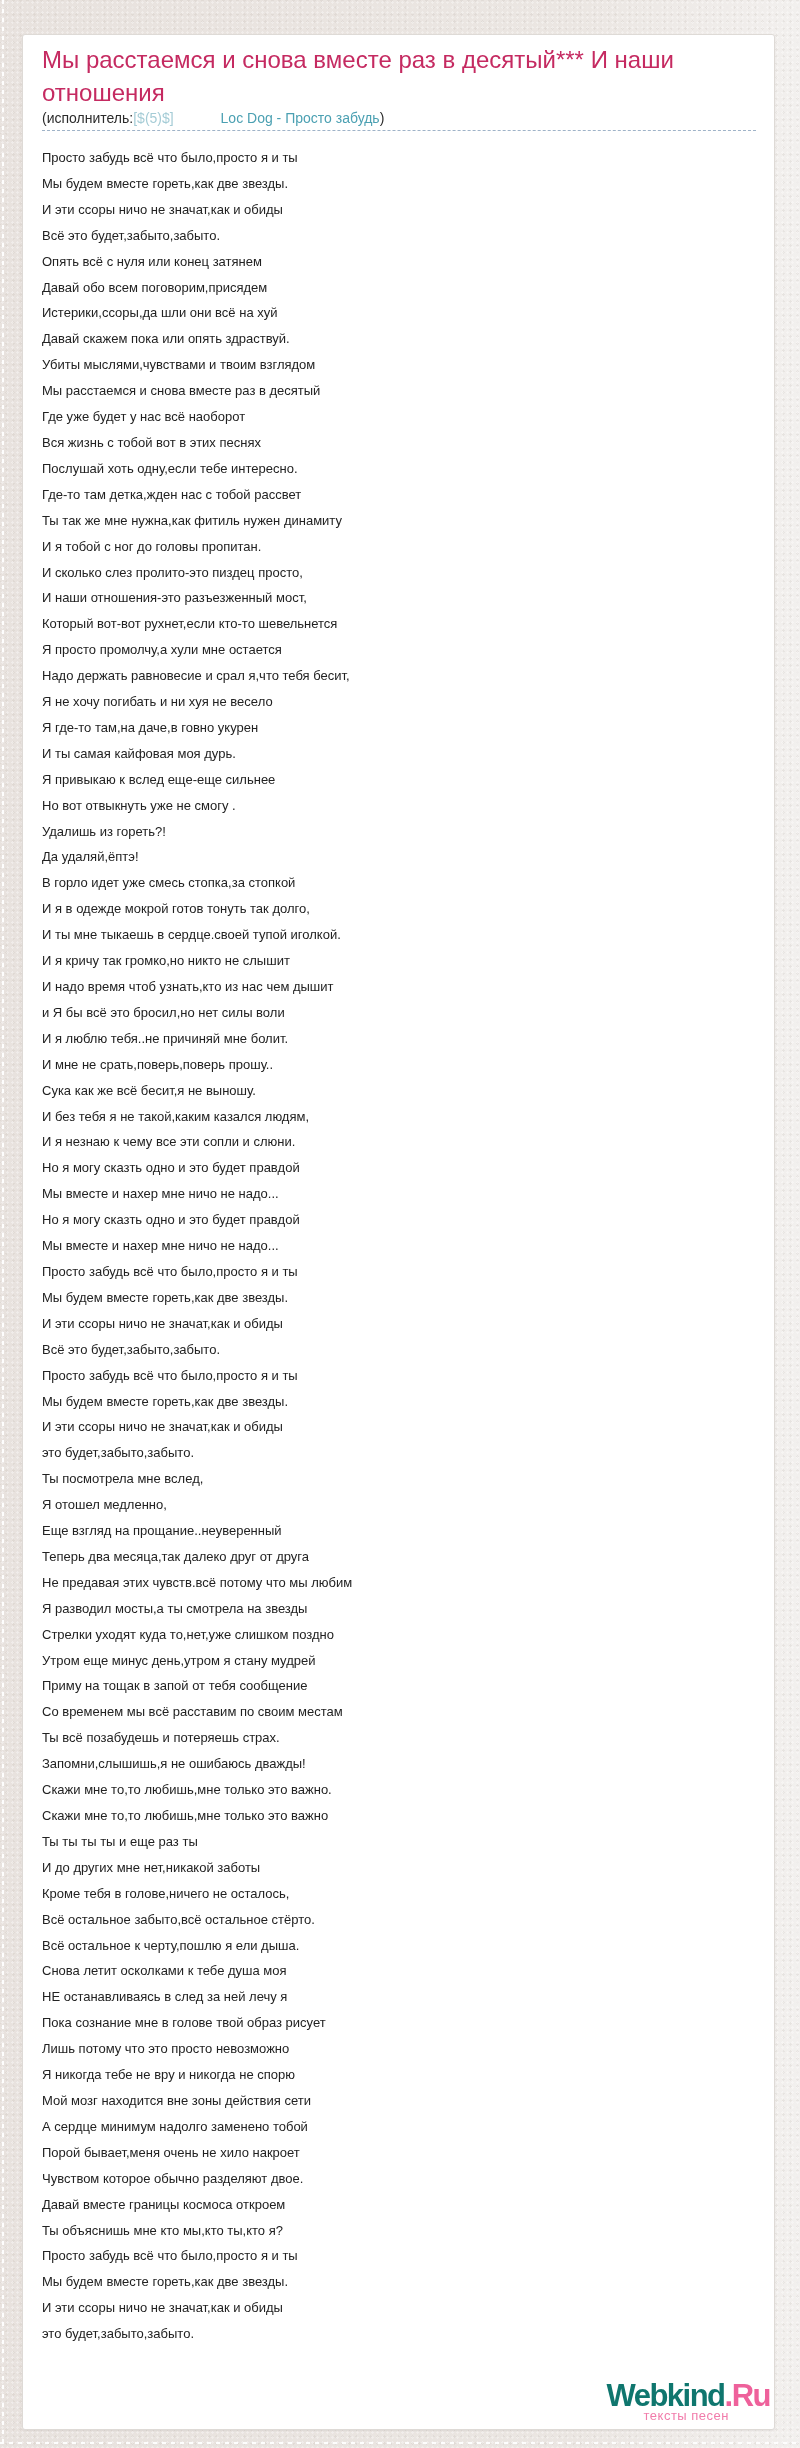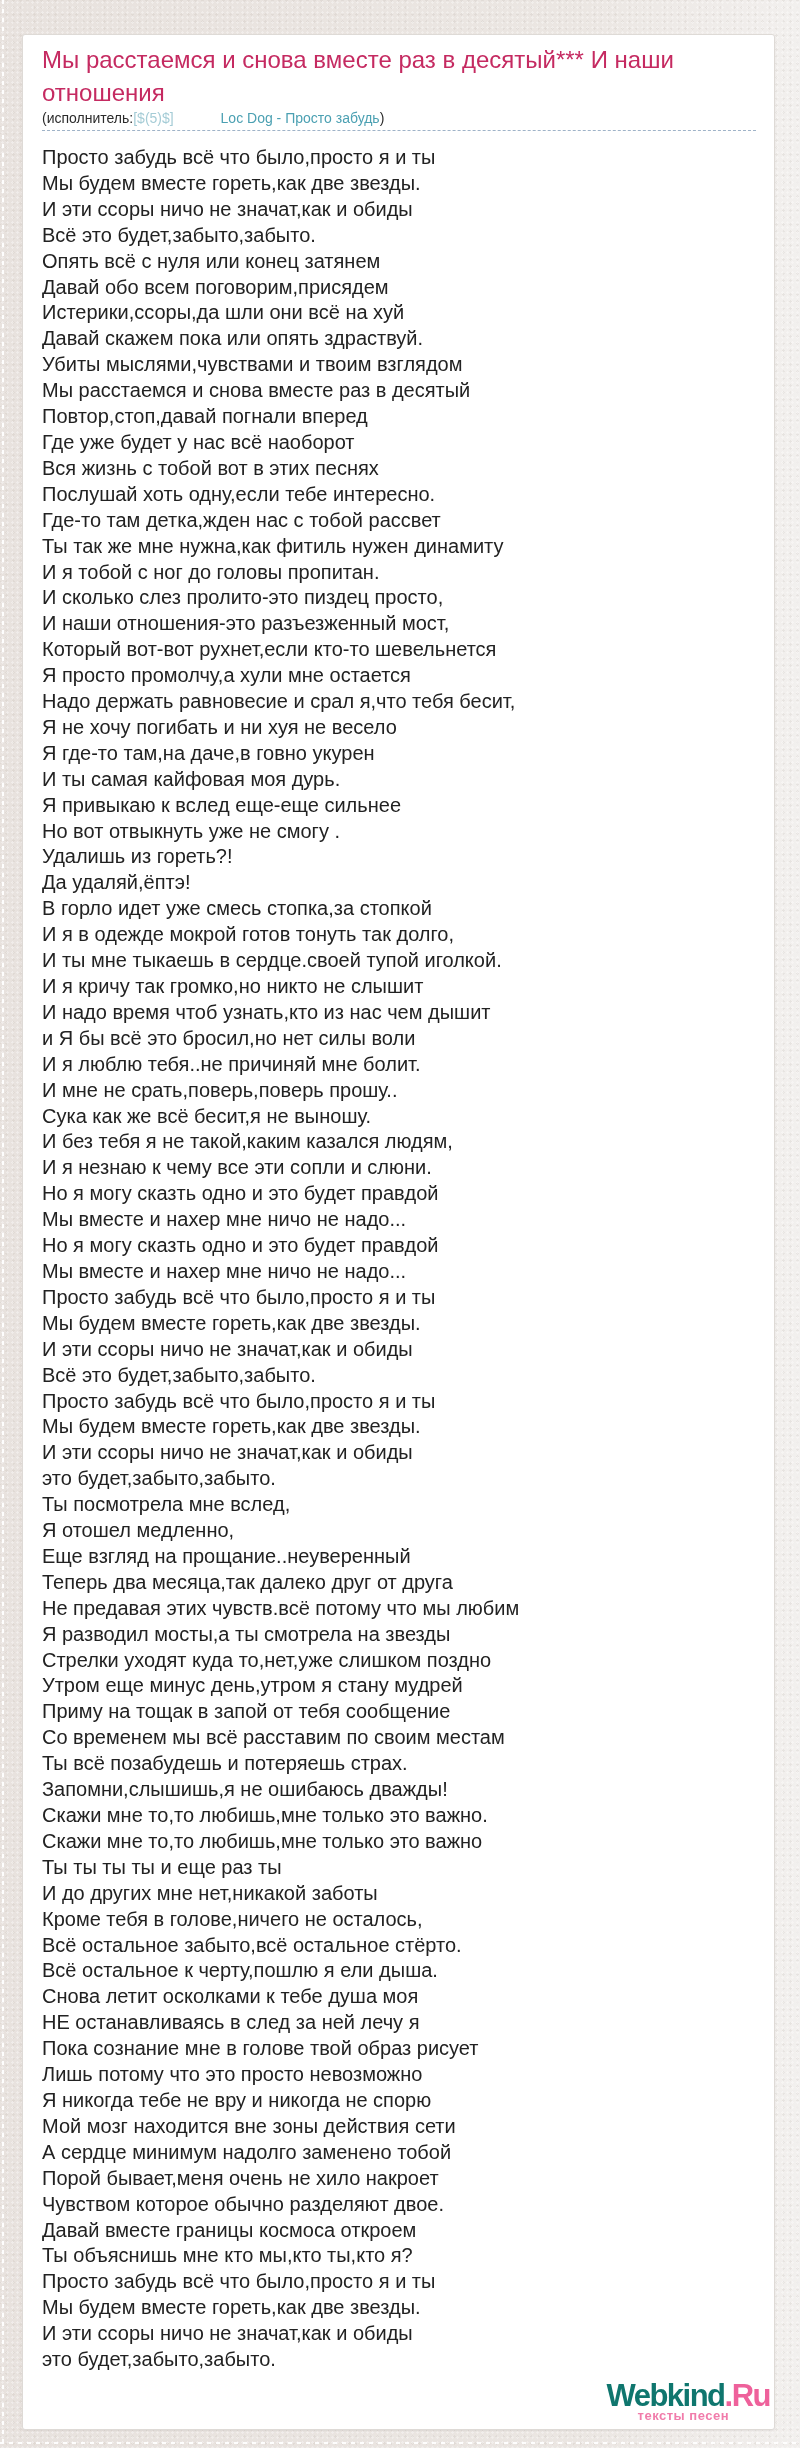--- a/index.html
+++ b/index.html
@@ -35,32 +35,32 @@
     color:#c52a61;
   }
   .artist-row {
     font-size:14px; line-height:18px; color:#2b2b2b;
     padding-bottom:3px; border-bottom:1px dashed #9fb3c8;
   }
   .artist-link { text-decoration:none; cursor:pointer; }
   .artist-bracket { color:#a5ccd6; }
   .artist-name { color:#4ba0b2;margin-left:43px; }
   .lyrics {
-    margin-top:14px; font-size:20px; line-height:25.9px; color:#222222;
+    margin-top:14px; font-size:13px; line-height:25.9px; color:#222222;
   }
   .lyric-line { white-space:pre-wrap; }
   .logo {
     position:absolute; right:4px; bottom:2px; text-align:right;
     font-weight:700; line-height:1; cursor:pointer;
   }
   .logo-word { font-size:31px; letter-spacing:-1.5px; }
   .logo-teal { color:#0f766e;margin-top:37px; }
   .logo-pink { color:#ee619b;text-align:right; }
   .logo-tagline {
-    font-size:13px; font-weight:700; color:#f17cab;
+    font-size:13px; font-weight:400; color:#f17cab;
     letter-spacing:.5px; margin:-2px 41px 5px 0;
   }
 </style>
 </head>
 <body>
 
 <div class="edge-left"></div>
 <div class="edge-bottom"></div>
 
 <div class="card">
@@ -72,21 +72,20 @@
       <div class="lyric-line">Просто забудь всё что было,просто я и ты</div>
       <div class="lyric-line">Мы будем вместе гореть,как две звезды.</div>
       <div class="lyric-line">И эти ссоры ничо не значат,как и обиды</div>
       <div class="lyric-line">Всё это будет,забыто,забыто.</div>
       <div class="lyric-line">Опять всё с нуля или конец затянем</div>
       <div class="lyric-line">Давай обо всем поговорим,присядем</div>
       <div class="lyric-line">Истерики,ссоры,да шли они всё на хуй</div>
       <div class="lyric-line">Давай скажем пока или опять здраствуй.</div>
       <div class="lyric-line">Убиты мыслями,чувствами и твоим взглядом</div>
       <div class="lyric-line">Мы расстаемся и снова вместе раз в десятый</div>
-      <div class="lyric-line">Повтор,стоп,давай погнали вперед</div>
       <div class="lyric-line">Где уже будет у нас всё наоборот</div>
       <div class="lyric-line">Вся жизнь с тобой вот в этих песнях</div>
       <div class="lyric-line">Послушай хоть одну,если тебе интересно.</div>
       <div class="lyric-line">Где-то там детка,жден нас с тобой рассвет</div>
       <div class="lyric-line">Ты так же мне нужна,как фитиль нужен динамиту</div>
       <div class="lyric-line">И я тобой с ног до головы пропитан.</div>
       <div class="lyric-line">И сколько слез пролито-это пиздец просто,</div>
       <div class="lyric-line">И наши отношения-это разъезженный мост,</div>
       <div class="lyric-line">Который вот-вот рухнет,если кто-то шевельнется</div>
       <div class="lyric-line">Я просто промолчу,а хули мне остается</div>

